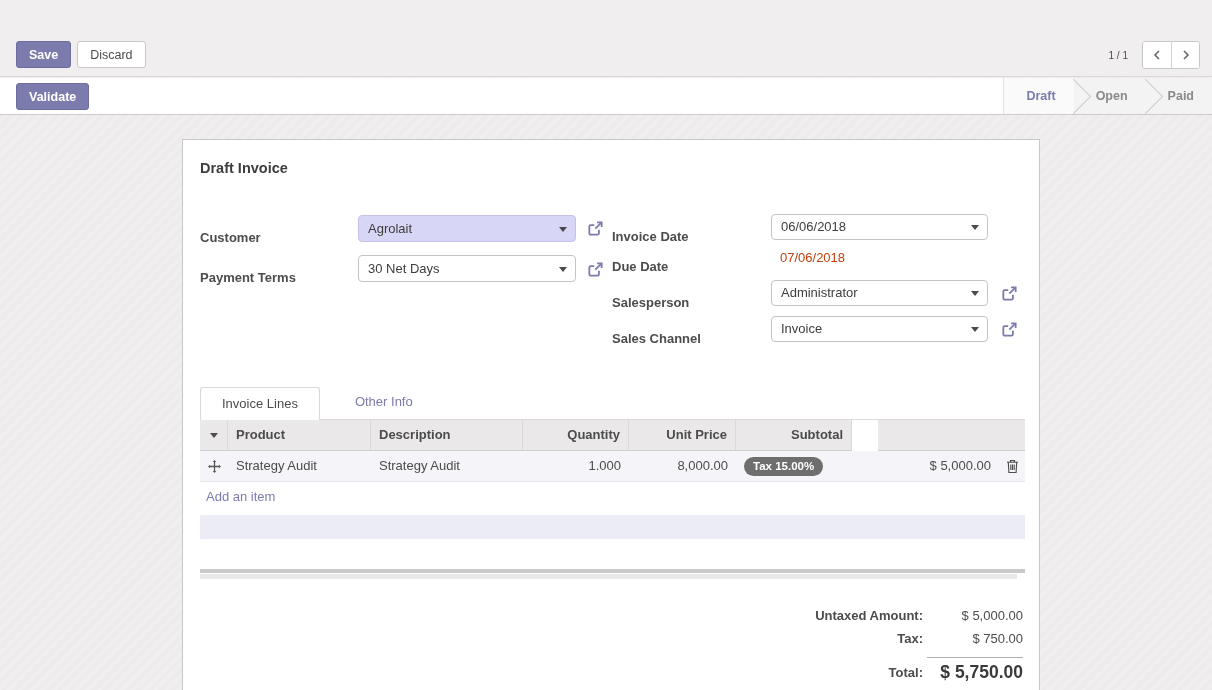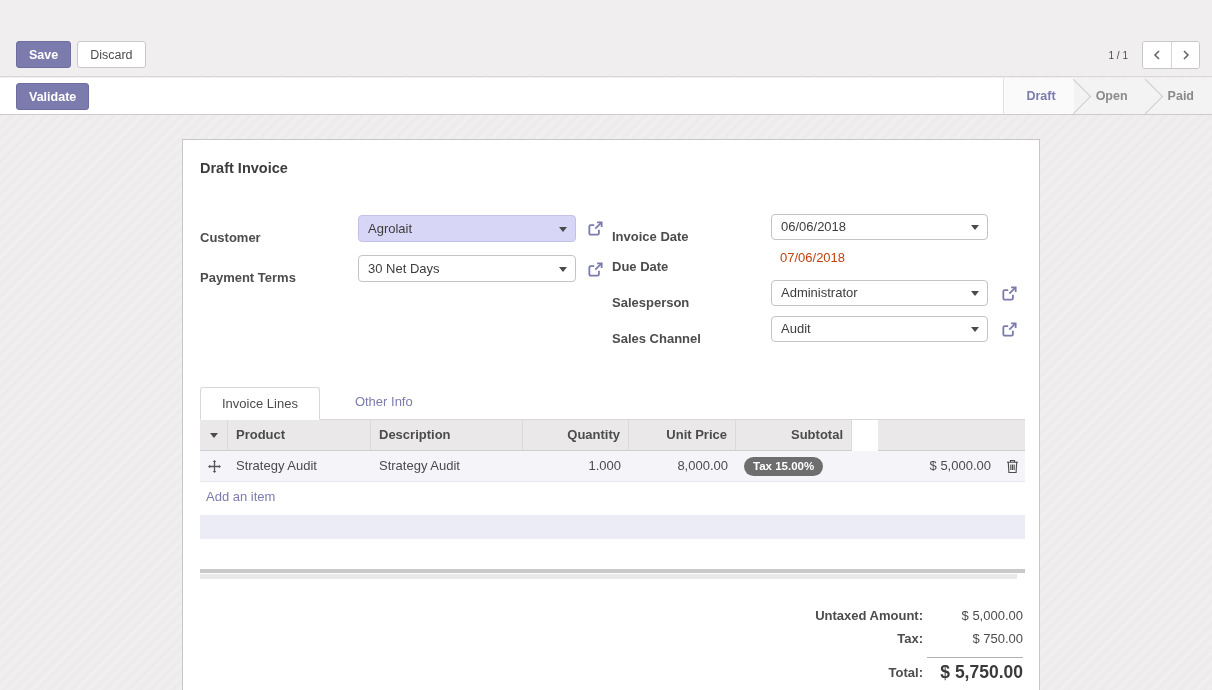--- a/index.html
+++ b/index.html
@@ -165,21 +165,21 @@
     <button class="ext-link" style="left:816px;top:143px;">
       <svg width="17" height="17" viewBox="0 0 16 16" fill="none" stroke="currentColor" stroke-width="1.7">
         <path d="M11.2 9.2v3.3c0 .7-.6 1.3-1.3 1.3H3.5c-.7 0-1.3-.6-1.3-1.3V6.1c0-.7.6-1.3 1.3-1.3h3.3"></path>
         <path d="M9.5 2.2h4.3v4.3"></path>
         <path d="M13.5 2.5L7.8 8.2"></path>
       </svg>
     </button>
 
     <div class="f-label" style="left:429px;top:182px;">Sales Channel</div>
     <div class="o-select" style="left:588px;top:176px;height:26px;line-height:24px;width:217px;">
-      <span>Audit</span>
+      <span>Invoice</span>
       <span class="caret"></span>
     </div>
     <button class="ext-link" style="left:816px;top:179px;">
       <svg width="17" height="17" viewBox="0 0 16 16" fill="none" stroke="currentColor" stroke-width="1.7">
         <path d="M11.2 9.2v3.3c0 .7-.6 1.3-1.3 1.3H3.5c-.7 0-1.3-.6-1.3-1.3V6.1c0-.7.6-1.3 1.3-1.3h3.3"></path>
         <path d="M9.5 2.2h4.3v4.3"></path>
         <path d="M13.5 2.5L7.8 8.2"></path>
       </svg>
     </button>
 

